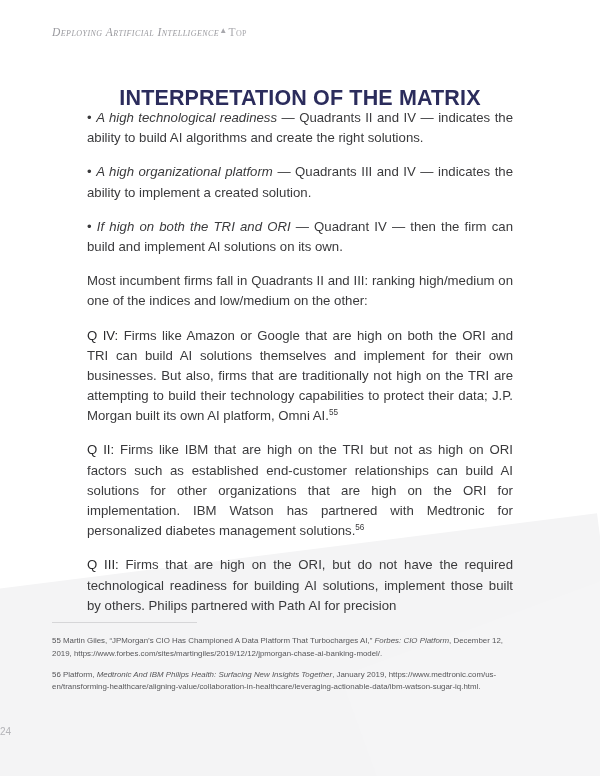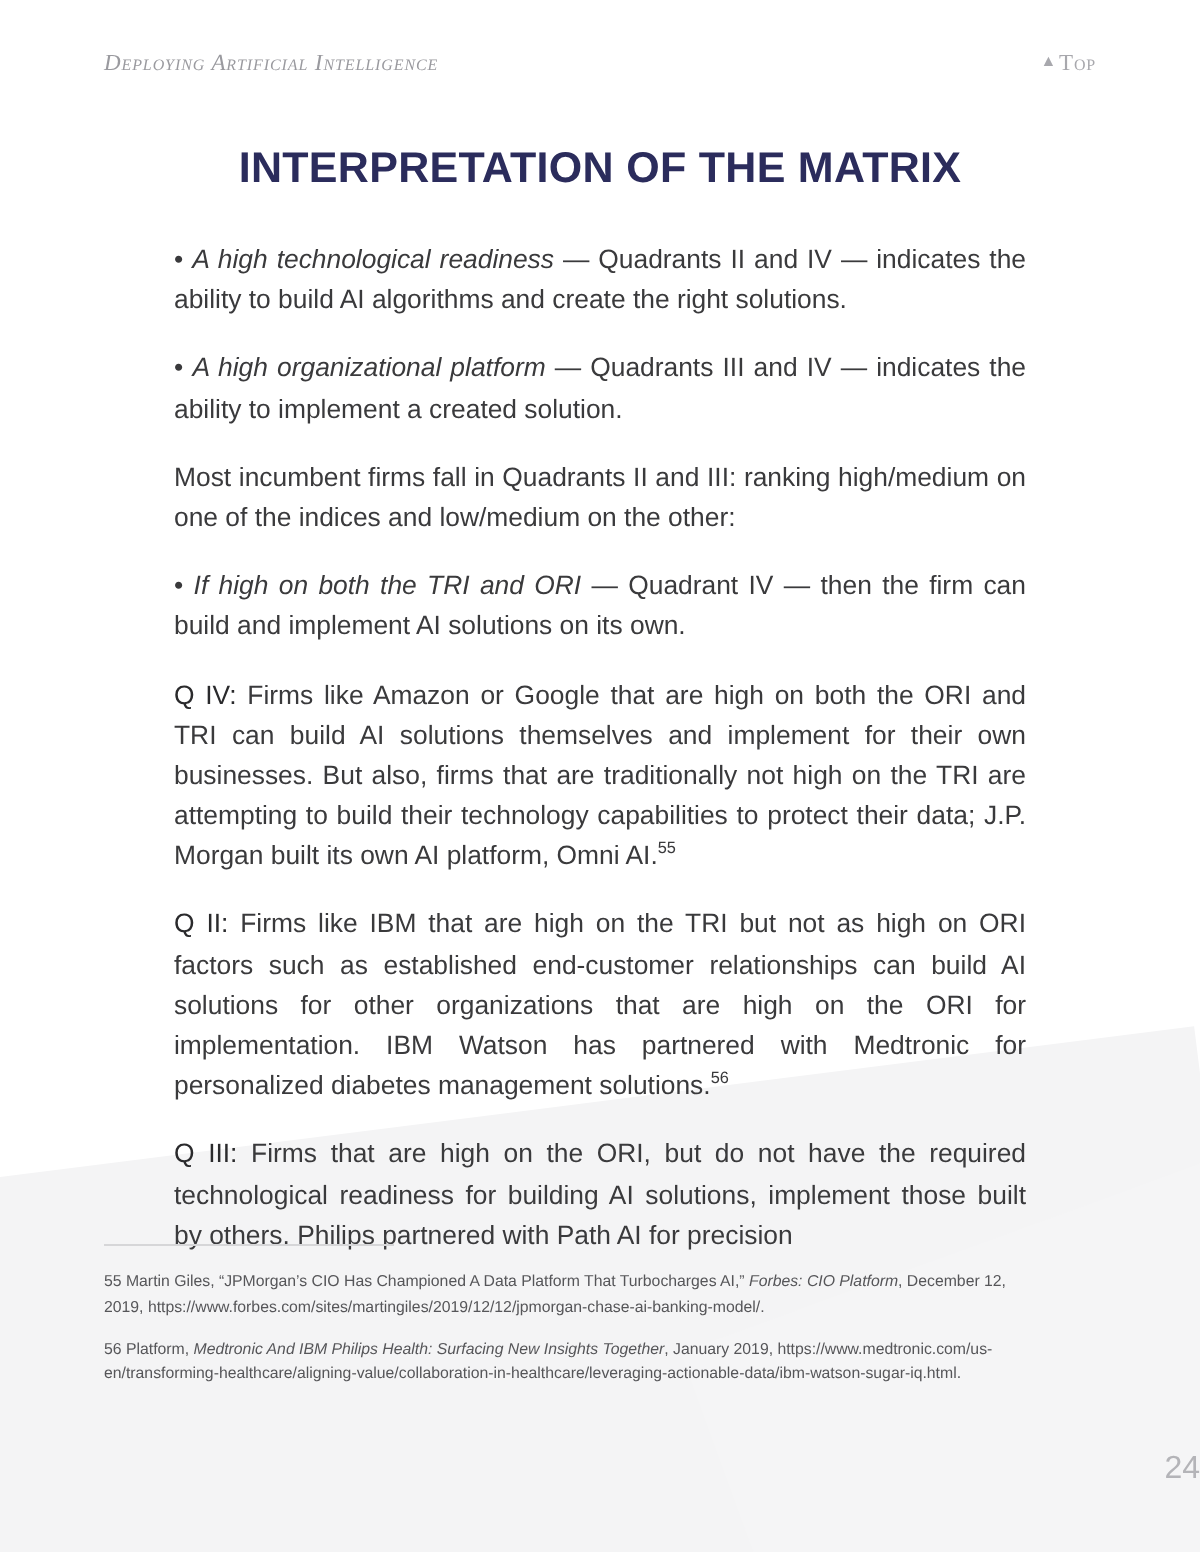--- a/index.html
+++ b/index.html
@@ -52,22 +52,20 @@
 
   
   .running-header {
     position: absolute;
     top: 24px;
     left: 52px;
     right: 52px;
     height: 16px;
     display: flex;
     align-items: center;
-    justify-content: space-between;
-    gap: 12px;
   }
   .header-title {
     font-family: "Liberation Serif", serif;
     font-style: italic;
     font-variant: small-caps;
     font-size: 11.5px;
     letter-spacing: 0.45px;
     color: #9a9a9f;
     white-space: nowrap;
   }
@@ -96,30 +94,29 @@
     position: absolute;
     top: 72px;
     left: 52px;
     right: 52px;
     text-align: center;
     font-family: "Liberation Sans", sans-serif;
     font-weight: bold;
     font-size: 21.5px;
     letter-spacing: 0.15px;
     color: #2b2c5c;
-    margin: 0;
+    margin: 14px;
   }
 
   
   .content {
     position: absolute;
     top: 108px;
     left: 87px;
     width: 426px;
-    margin-top: 12px;
   }
   .para {
     margin: 0 0 14px 0;
     font-size: 13.2px;
     line-height: 1.53;
     color: #3a3a3c;
     text-align: justify;
     text-justify: inter-word;
   }
   .para em {
@@ -160,24 +157,23 @@
   .footnote em {
     font-style: italic;
   }
 
   
   .page-number {
     position: absolute;
     left: 0;
     right: 0;
     top: 726px;
-    text-align: right;
-    font-size: 16px;
+    text-align: left;
+    font-size: 10px;
     color: #b4b4b8;
-    padding-left: 16px;
   }
 </style>
 </head>
 <body>
 
 <div class="deco-band"></div>
 <div class="deco-band-2"></div>
 
 <div class="page">
 
@@ -196,27 +192,27 @@
     <p class="para">
       <span>•</span>
       <em>A high technological readiness</em><span> — Quadrants II and IV — indicates the ability to build AI algorithms and create the right solutions.</span>
     </p>
 
     <p class="para">
       <span>•</span>
       <em>A high organizational platform</em><span> — Quadrants III and IV — indicates the ability to implement a created solution.</span>
     </p>
 
-    <p class="para">Most incumbent firms fall in Quadrants II and III: ranking high/medium on one of the indices and low/medium on the other:</p>
-
     <p class="para">
       <span>•</span>
       <em>If high on both the TRI and ORI</em><span> — Quadrant IV — then the firm can build and implement AI solutions on its own.</span>
     </p>
 
+    <p class="para">Most incumbent firms fall in Quadrants II and III: ranking high/medium on one of the indices and low/medium on the other:</p>
+
     <p class="para">
       <b>Q IV:</b><span> Firms like Amazon or Google that are high on both the ORI and TRI can build AI solutions themselves and implement for their own businesses. But also, firms that are traditionally not high on the TRI are attempting to build their technology capabilities to protect their data; J.P. Morgan built its own AI platform, Omni AI.</span><sup>55</sup>
     </p>
 
     <p class="para">
       <b>Q II:</b><span> Firms like IBM that are high on the TRI but not as high on ORI factors such as established end-customer relationships can build AI solutions for other organizations that are high on the ORI for implementation. IBM Watson has partnered with Medtronic for personalized diabetes management solutions.</span><sup>56</sup>
     </p>
 
     <p class="para">
       <b>Q III:</b><span> Firms that are high on the ORI, but do not have the required technological readiness for building AI solutions, implement those built by others. Philips partnered with Path AI for precision</span>

